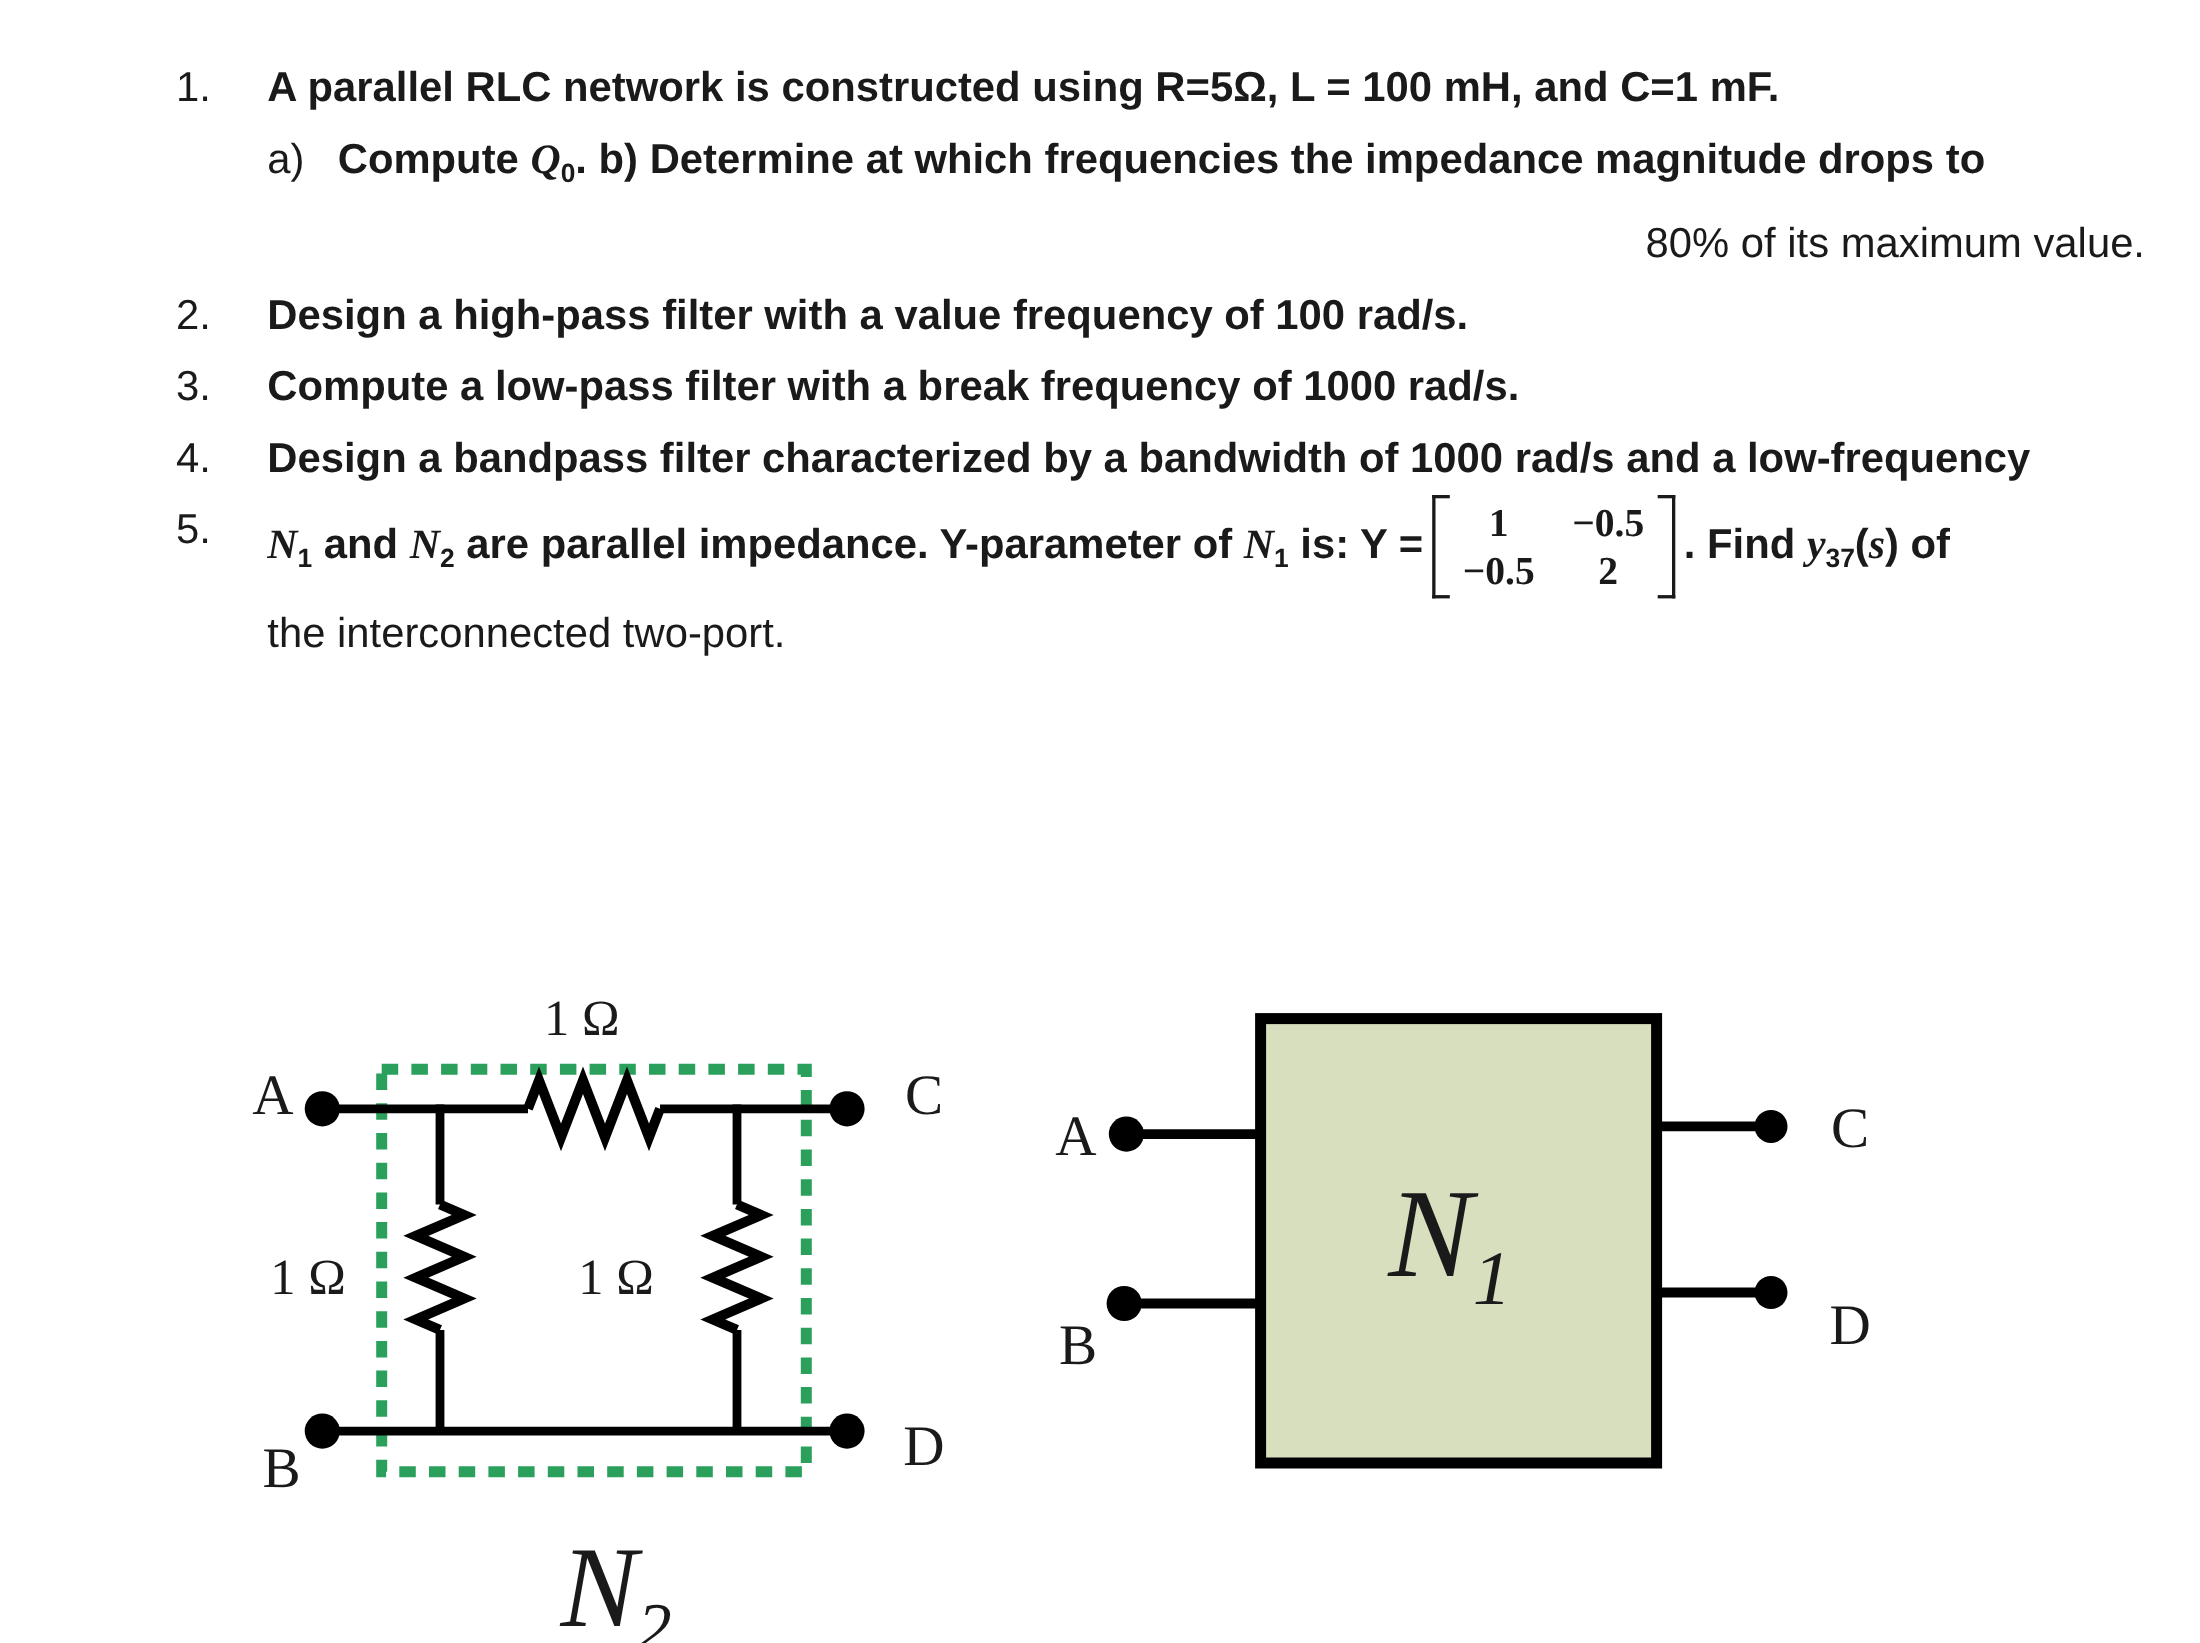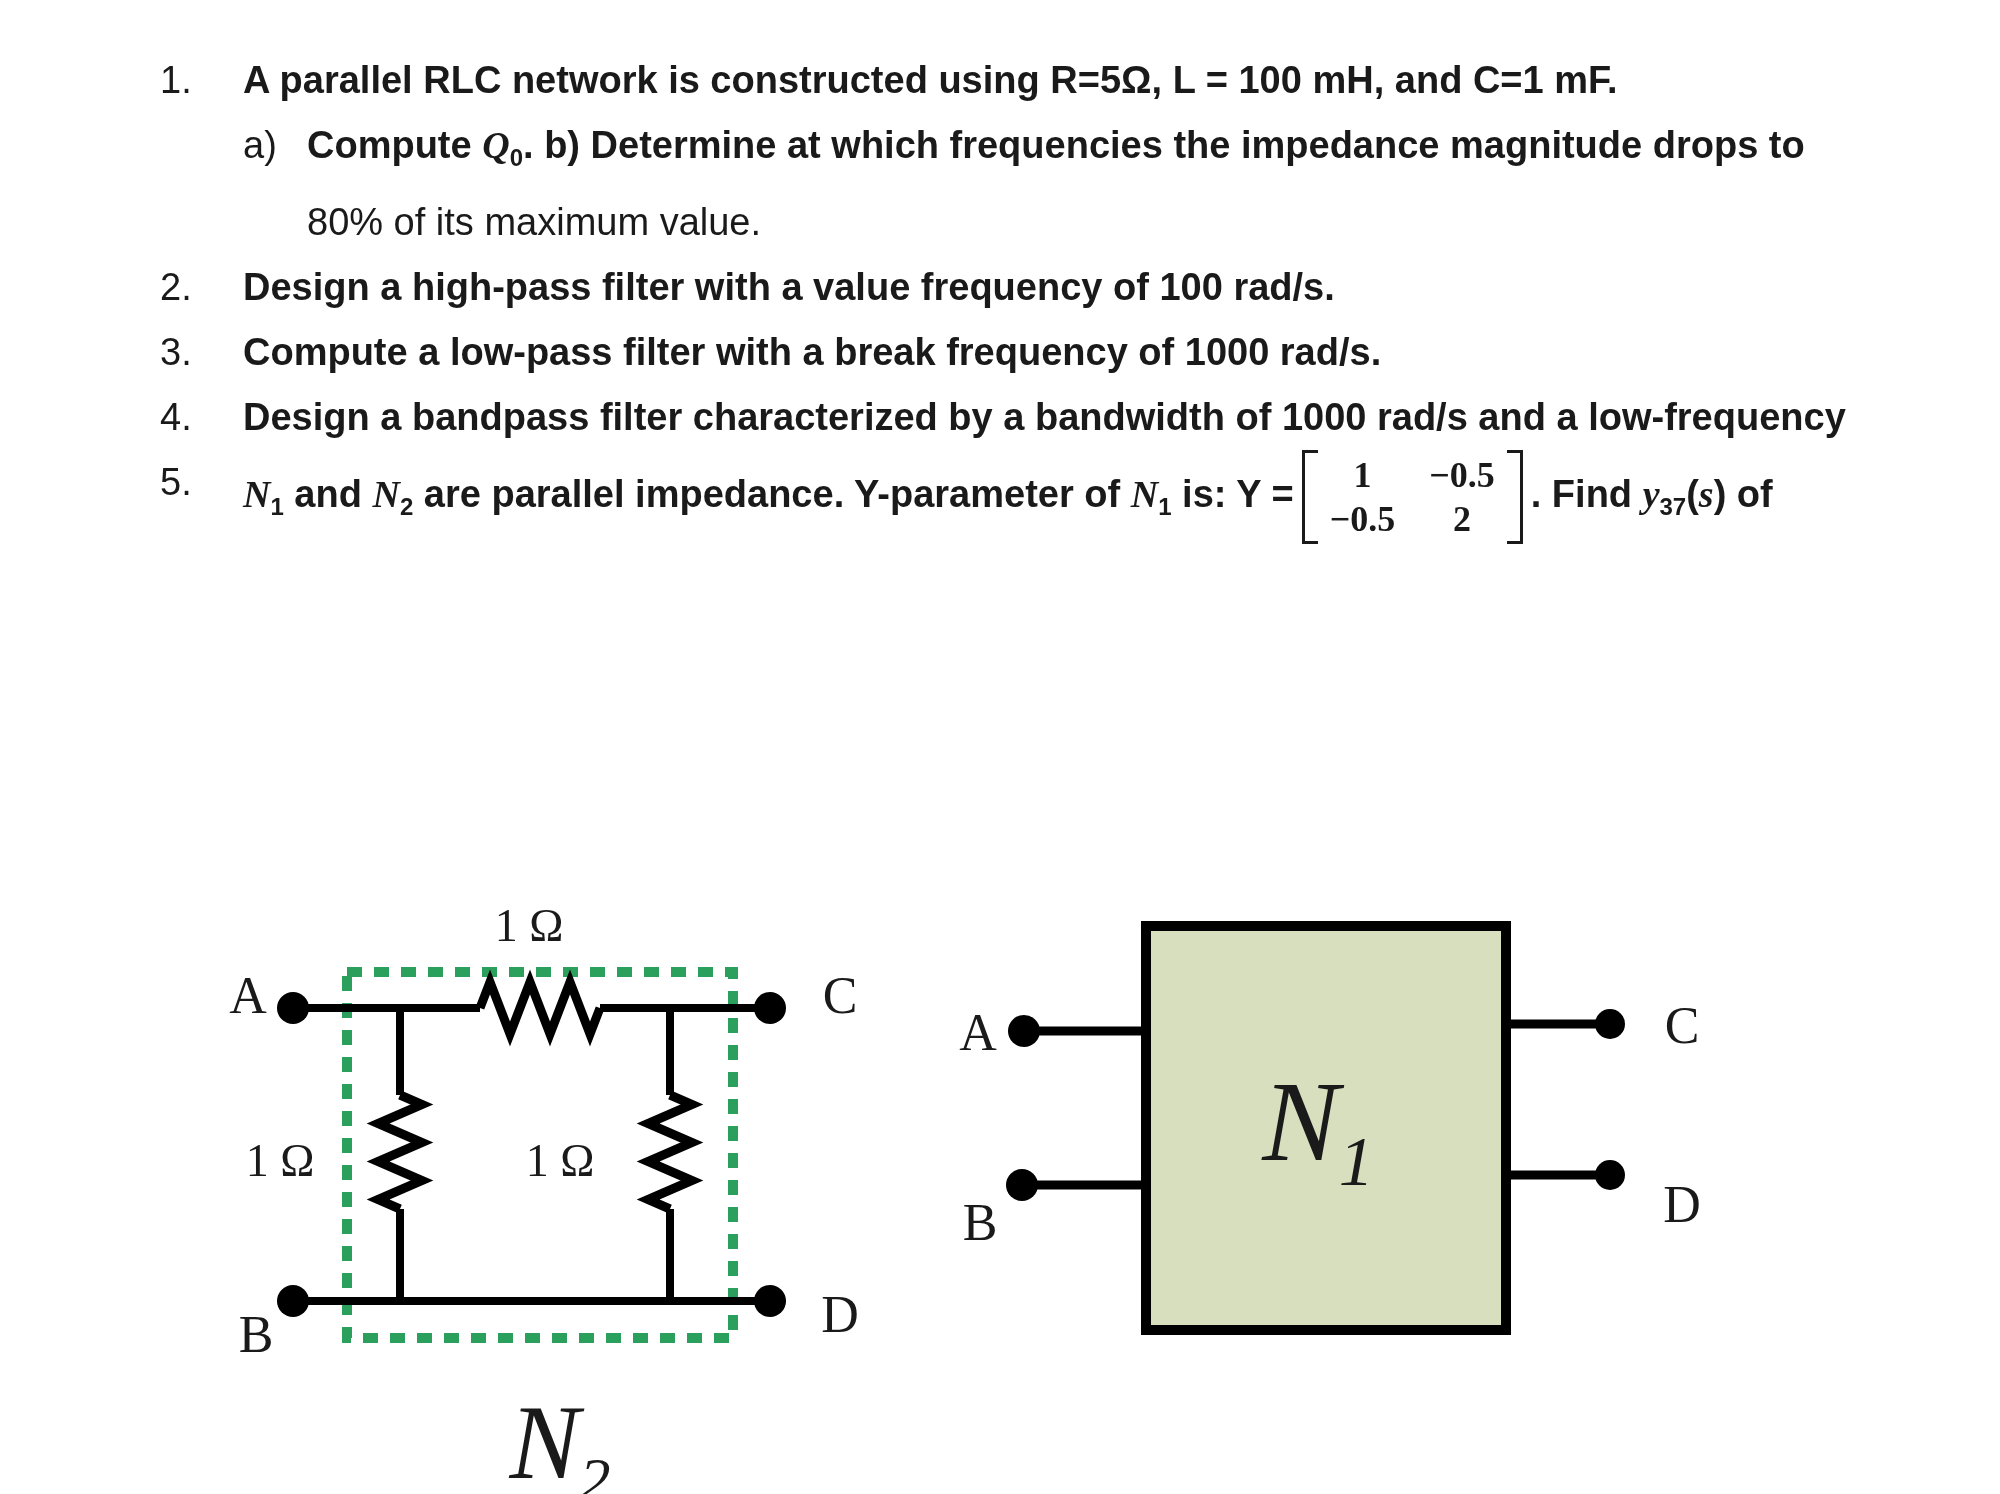--- a/index.html
+++ b/index.html
@@ -5,21 +5,21 @@
   html,body { margin:0; padding:0; background:#ffffff; }
   #page {
     position:relative; width:2000px; height:1494px; background:#ffffff;
     font-family:"Liberation Sans", sans-serif; color:#1a1a1a; overflow:hidden;
   }
   .doc { position:absolute; left:160px; top:48px; width:1790px; }
   .row { display:flex; font-size:38px; line-height:65px; }
   .num  { width:83px; flex:none; }
   .sublabel { width:64px; flex:none; }
   .row.indent-item { padding-left:83px; }
-  .row.indent-sub  { padding-left:147px; }
+  .row.indent-sub  { padding-left:147px;justify-content:flex-end; }
   .content { flex:1;font-weight:bold; }
   .mi { font-family:"Liberation Serif", serif; font-style:italic; }
   .sub { font-size:24px; vertical-align:-8px; }
   .matrix { display:inline-flex; align-items:stretch; vertical-align:middle; margin:0 8px; }
   .mbracket { width:13px; flex:none; }
   .mbracket.left  { border-left:3px solid #1a1a1a; border-top:3px solid #1a1a1a; border-bottom:3px solid #1a1a1a; }
   .mbracket.right { border-right:3px solid #1a1a1a; border-top:3px solid #1a1a1a; border-bottom:3px solid #1a1a1a; }
   .mgrid {
     display:grid; grid-template-columns:auto auto; column-gap:34px;
     padding:3px 12px; font-size:36px; line-height:44px; text-align:center;
@@ -71,20 +71,23 @@
             <span class="mgrid">
               <span>1</span>
               <span>−0.5</span>
               <span>−0.5</span>
               <span>2</span>
             </span>
             <span class="mbracket right"></span>
           </span><span>. Find </span><span class="mi">y</span><sub class="sub">37</sub><span>(</span><span class="mi">s</span><span>) of</span></span>
     </div>
 
+    <div class="row indent-item">
+      <span>the interconnected two-port.</span>
+    </div>
 
   </div>
 
   <svg style="position:absolute; left:0; top:850px;" width="2000" height="644" viewBox="0 850 2000 644" xmlns="http://www.w3.org/2000/svg">
 
     <g>
       <rect x="347" y="972" width="386" height="366" fill="none" stroke-width="10" stroke-dasharray="15 12" stroke="#2ba05c"></rect>
 
       <path d="M293,1008 H480" stroke="#000" stroke-width="8" fill="none"></path>
       <path d="M480,1008 l10,-26 l20,52 l20,-52 l20,52 l20,-52 l20,52 l10,-26" stroke="#000" stroke-width="9" fill="none" stroke-linejoin="miter"></path>

